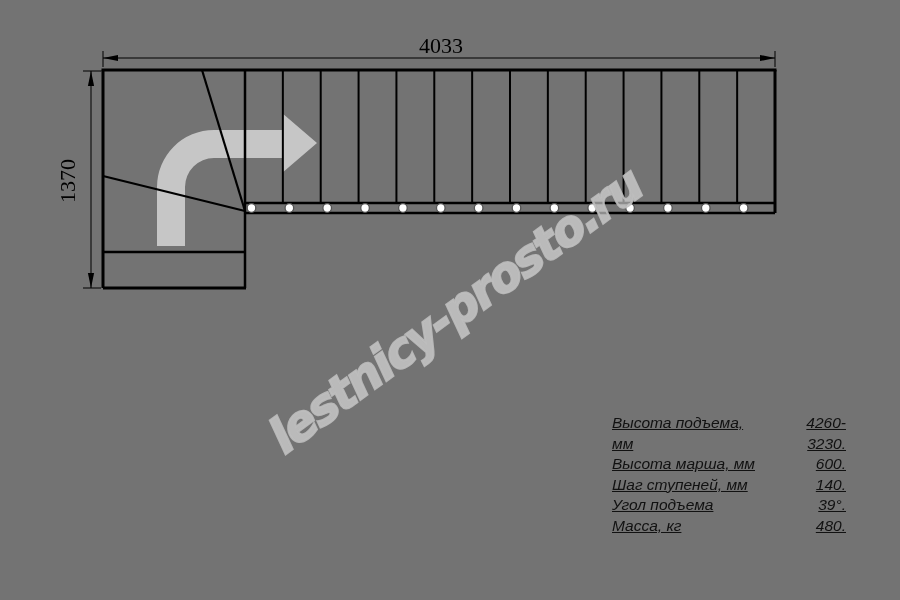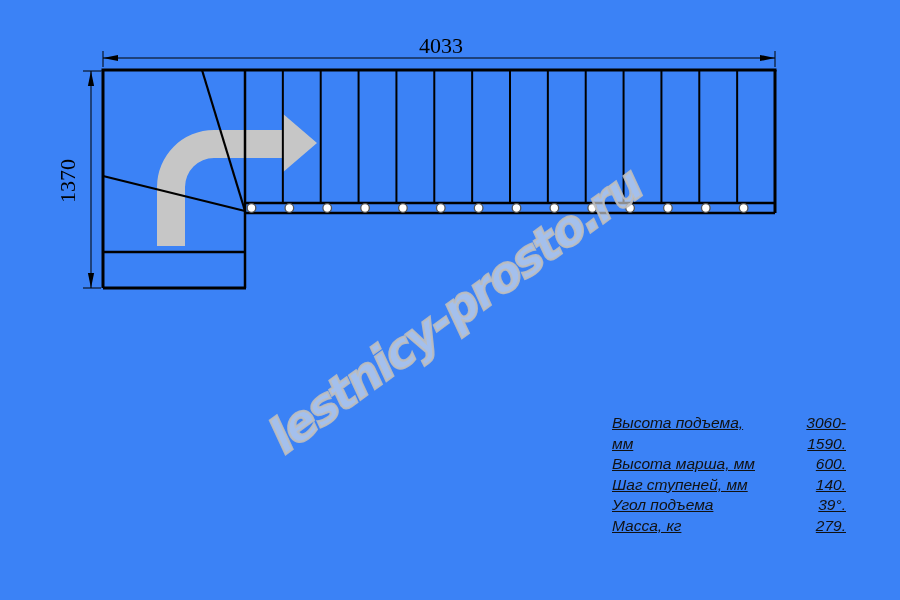--- a/index.html
+++ b/index.html
@@ -5,21 +5,21 @@
   html, body {
     margin: 0; padding: 0;
     width: 900px; height: 600px;
     background: #ffffff;
     font-family: "Liberation Sans", sans-serif;
     overflow: hidden;
   }
   .stage {
     position: relative;
     width: 900px; height: 600px;
-    background: #3b82f6;
+    background: #737373;
   }
   .plan-svg {
     position: absolute;
     left: 0; top: 0;
   }
   .dim-text {
     font-family: "Liberation Serif", serif;
     font-size: 22px;
     fill: #000000;
   }
@@ -133,33 +133,33 @@
         <circle cx="705.7857142857142" cy="208" r="4.3"></circle>
         <circle cx="743.6428571428571" cy="208" r="4.3"></circle>
       </g>
   </svg>
 
   <div class="watermark">lestnicy-prosto.ru</div>
 
   <div class="specs">
     <div class="spec-row">
       <span class="spec-label">Высота подъема, мм</span>
-      <span class="spec-value">3060-1590.</span>
+      <span class="spec-value">4260-3230.</span>
     </div>
     <div class="spec-row">
       <span class="spec-label">Высота марша, мм</span>
       <span class="spec-value">600.</span>
     </div>
     <div class="spec-row">
       <span class="spec-label">Шаг ступеней, мм</span>
       <span class="spec-value">140.</span>
     </div>
     <div class="spec-row">
       <span class="spec-label">Угол подъема</span>
       <span class="spec-value">39°.</span>
     </div>
     <div class="spec-row">
       <span class="spec-label">Масса, кг</span>
-      <span class="spec-value">279.</span>
+      <span class="spec-value">480.</span>
     </div>
   </div>
 
 </div>
 
 </body></html>

